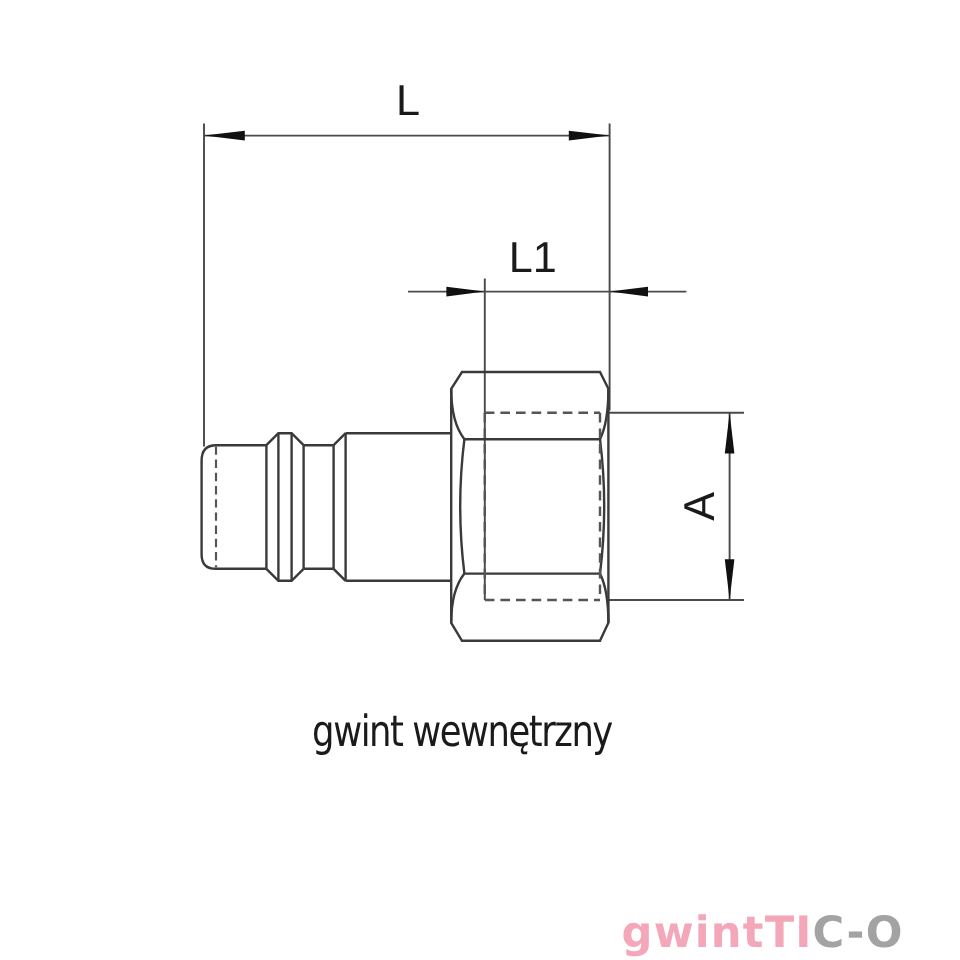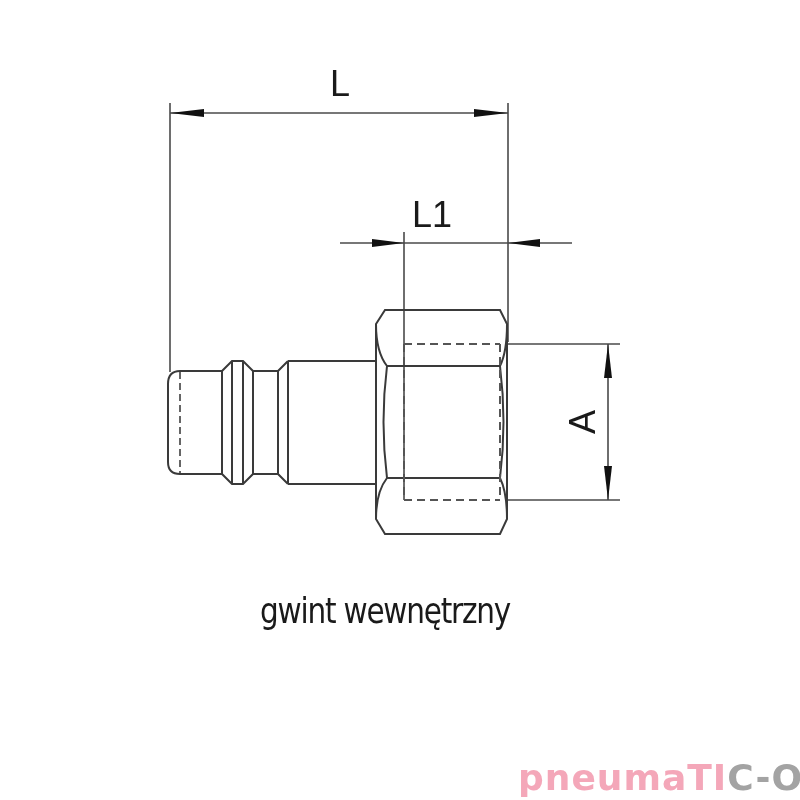--- a/index.html
+++ b/index.html
@@ -7,21 +7,21 @@
     #canvas { position: absolute; left: 0; top: 0; width: 800px; height: 800px; }
     .ln { stroke: #3a3a3a; stroke-width: 2; fill: none; }
     .thin { stroke: #4a4a4a; stroke-width: 1.6; fill: none; }
     .dash { stroke: #555; stroke-width: 2; fill: none; stroke-dasharray: 8 5; }
     .arrow { fill: #111; stroke: none; }
     .dimlabel {
       position: absolute; font-family: "Liberation Sans", "DejaVu Sans", sans-serif;
       color: #1a1a1a; font-size: 36px; line-height: 1; transform-origin: center;
     }
     #label-L { left: 330px; top: 66px; }
-    #label-L1 { left: 412px; top: 197px; }
+    #label-L1 { left: 424px; top: 197px; }
     #label-A { left: 571px; top: 404px; transform: rotate(-90deg); }
     #caption {
       position: absolute; left: 0; top: 590px; width: 770px; text-align: center;
       font-family: "DejaVu Sans", "Liberation Sans", sans-serif; font-size: 36px;
       color: #1a1a1a; letter-spacing: -1.5px; transform: scaleX(0.82); transform-origin: center;
     }
     #logo {
       position: absolute; left: 518px; top: 758px; height: 40px;
       font-family: "DejaVu Sans", "Liberation Sans", sans-serif; font-weight: bold;
       font-size: 36px; letter-spacing: 1px; line-height: 40px; white-space: nowrap;
@@ -86,14 +86,14 @@
   </g>
 </svg>
 
 <div class="dimlabel" id="label-L">L</div>
 <div class="dimlabel" id="label-L1">L1</div>
 <div class="dimlabel" id="label-A">A</div>
 
 <div id="caption">gwint wewnętrzny</div>
 
 <div id="logo">
-  <span class="pink">pneuma</span><span class="pink">TI</span><span class="grey">C-O</span>
+  <span class="pink">gwint</span><span class="pink">TI</span><span class="grey">C-O</span>
 </div>
 
 </body></html>

